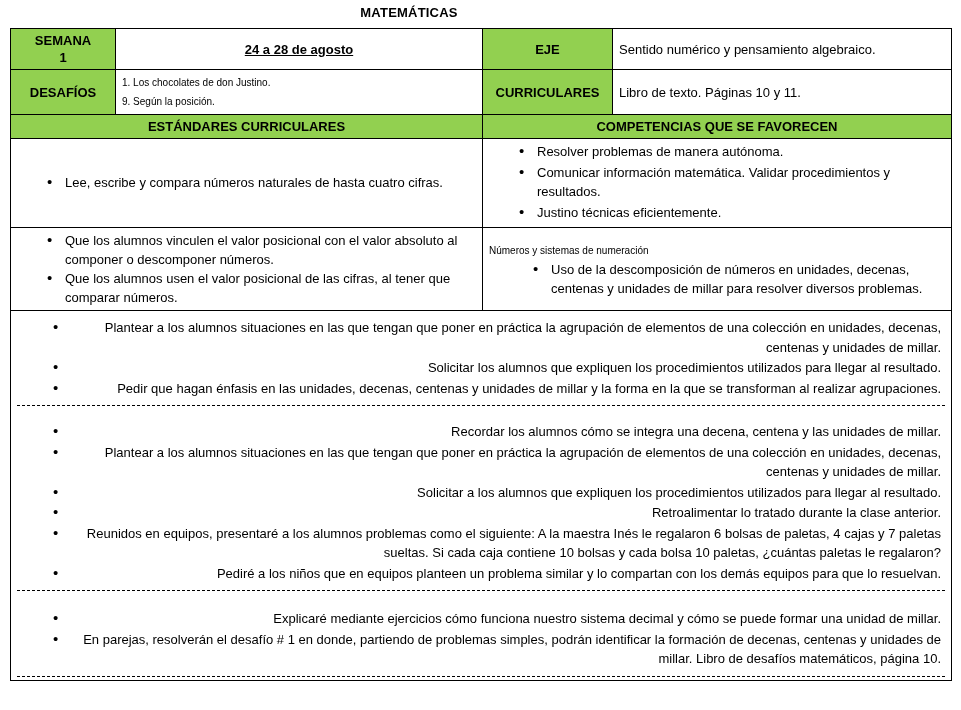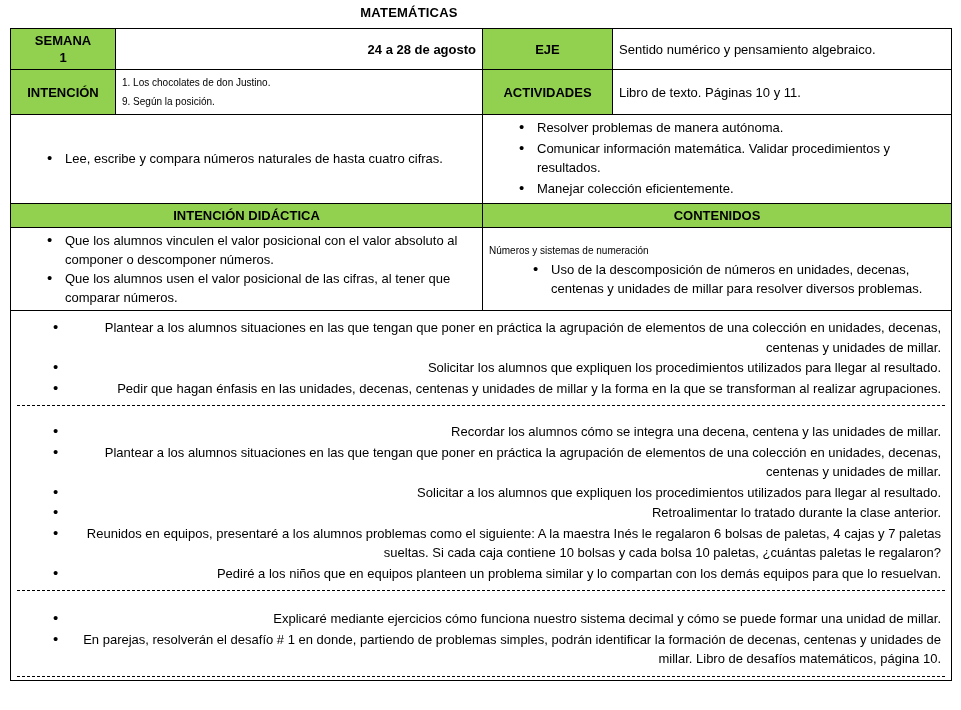--- a/index.html
+++ b/index.html
@@ -64,23 +64,24 @@
     padding: 2px 4px;
   }
 
   .cell-top {
     vertical-align: top;
     padding-top: 5px;
     padding-bottom: 5px;
   }
 
   .right-bold {
-    text-align: right;
+    text-align: center;
     font-weight: bold;
     padding-right: 8px;
+    text-decoration: underline;
   }
 
   
   ul.b {
     margin: 0;
     padding: 0 0 0 30px;
     list-style: none;
   }
   ul.b > li {
     position: relative;
@@ -156,49 +157,49 @@
         <td class="green">
           <div>SEMANA</div>
           <div>1</div>
         </td>
         <td class="right-bold">24 a 28 de agosto</td>
         <td class="green">EJE</td>
         <td>Sentido numérico y pensamiento algebraico.</td>
       </tr>
 
       <tr>
-        <td class="green">INTENCIÓN</td>
+        <td class="green">DESAFÍOS</td>
         <td class="cell-top">
           <div class="plainline">1. Los chocolates de don Justino.</div>
           <div class="plainline">9. Según la posición.</div>
         </td>
-        <td class="green">ACTIVIDADES</td>
+        <td class="green">CURRICULARES</td>
         <td>Libro de texto. Páginas 10 y 11.</td>
       </tr>
 
+      <tr>
+        <td class="hdr-band" colspan="2">ESTÁNDARES CURRICULARES</td>
+        <td class="hdr-band" colspan="2">COMPETENCIAS QUE SE FAVORECEN</td>
+      </tr>
 
       <tr>
         <td colspan="2">
           <ul class="b">
             <li>Lee, escribe y compara números naturales de hasta cuatro cifras.</li>
           </ul>
         </td>
         <td colspan="2" class="cell-top">
           <ul class="b">
             <li>Resolver problemas de manera autónoma.</li>
             <li>Comunicar información matemática. Validar procedimientos y resultados.</li>
-            <li>Manejar colección eficientemente.</li>
-          </ul>
-        </td>
-      </tr>
-
-      <tr>
-        <td class="hdr-band" colspan="2">INTENCIÓN DIDÁCTICA</td>
-        <td class="hdr-band" colspan="2">CONTENIDOS</td>
-      </tr>
+            <li>Justino técnicas eficientemente.</li>
+          </ul>
+        </td>
+      </tr>
+
 
       <tr>
         <td colspan="2" class="cell-top">
           <ul class="b tight">
             <li>Que los alumnos vinculen el valor posicional con el valor absoluto al componer o descomponer números.</li>
             <li>Que los alumnos usen el valor posicional de las cifras, al tener que comparar números.</li>
           </ul>
         </td>
         <td colspan="2" class="cell-top">
           <div class="plainline">Números y sistemas de numeración</div>

